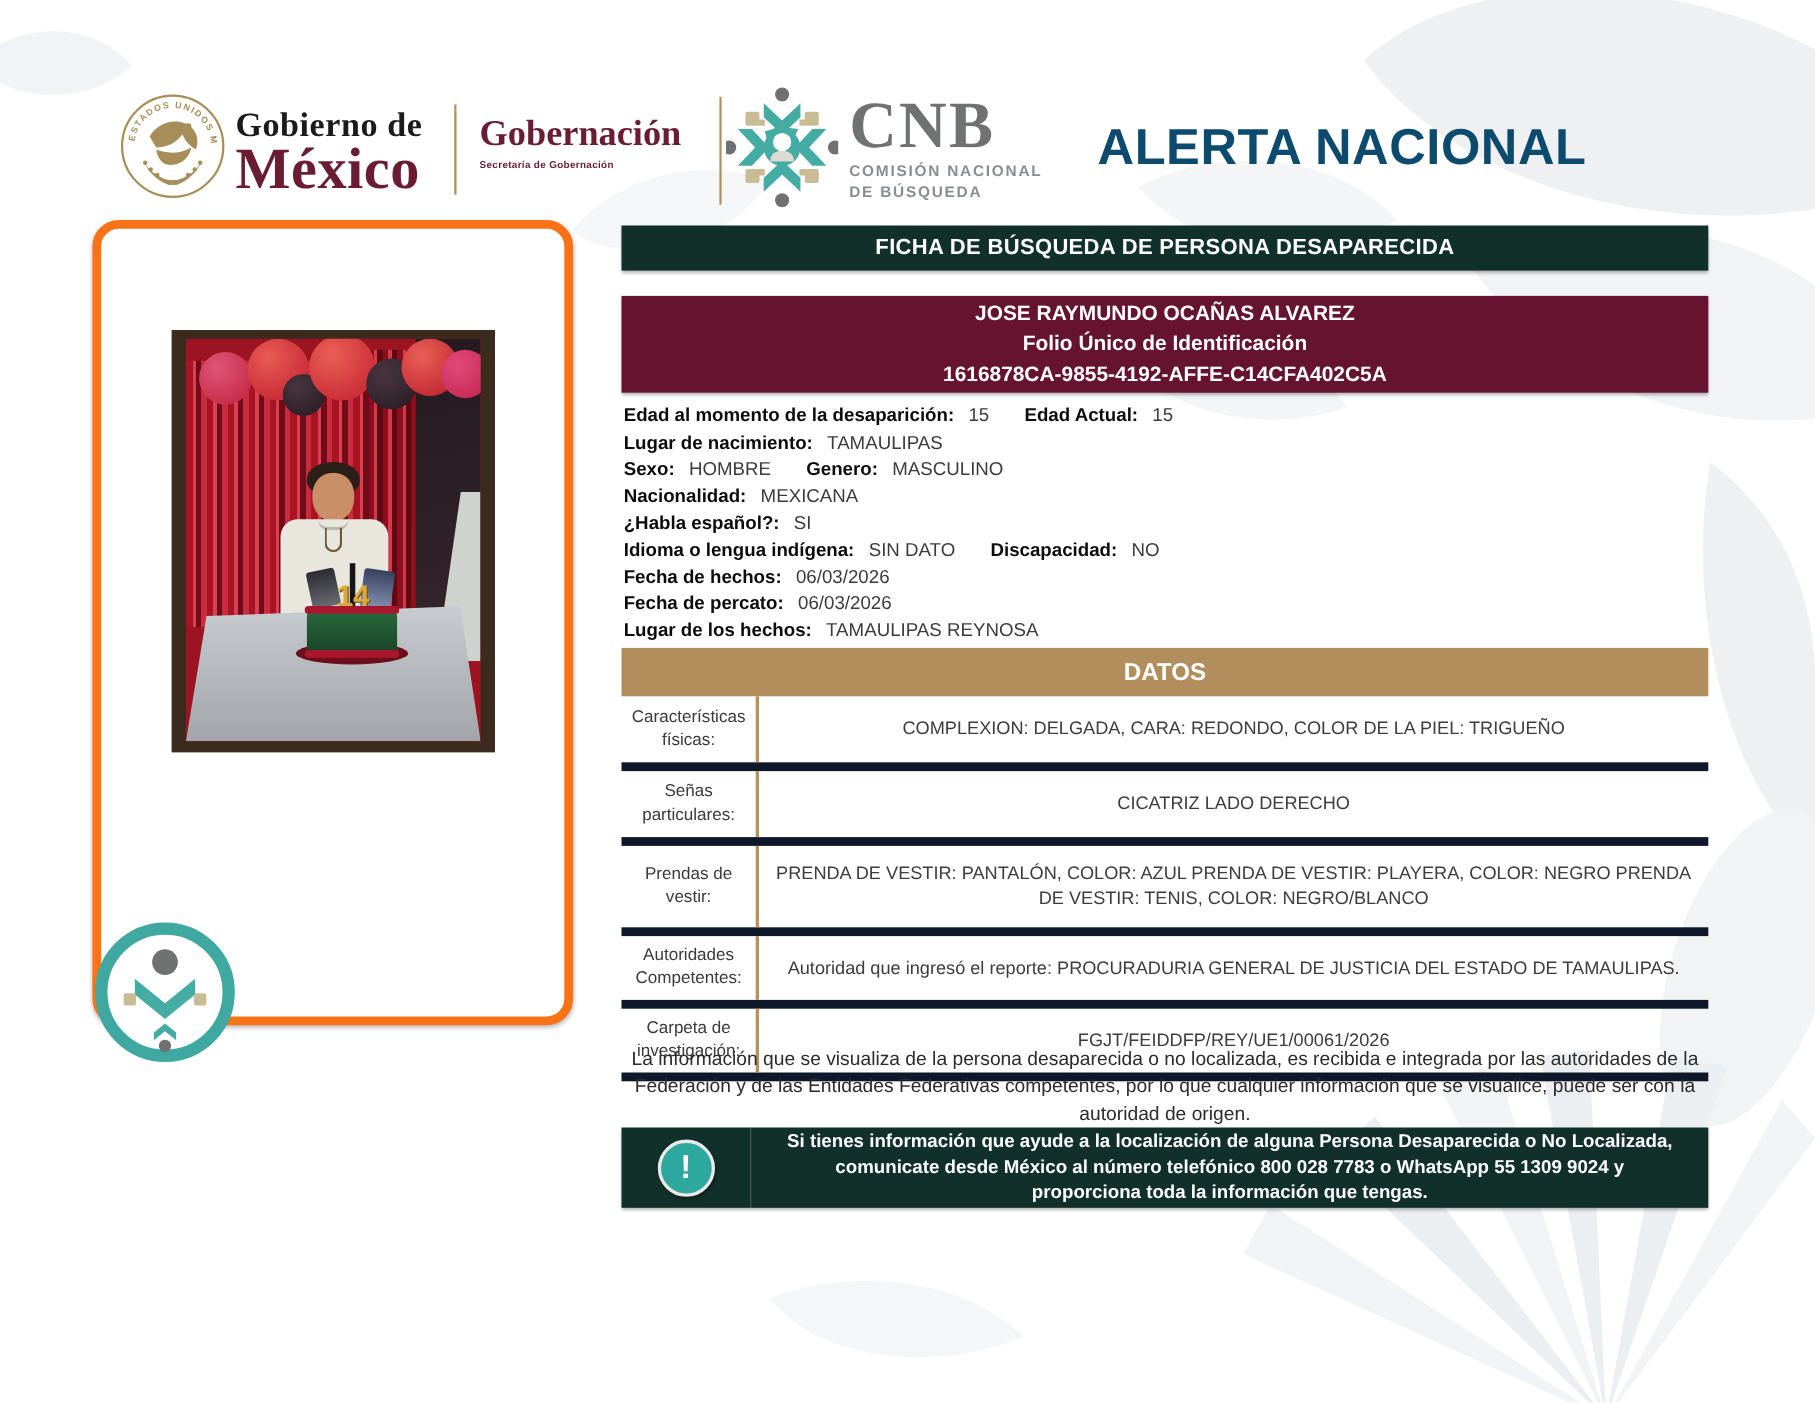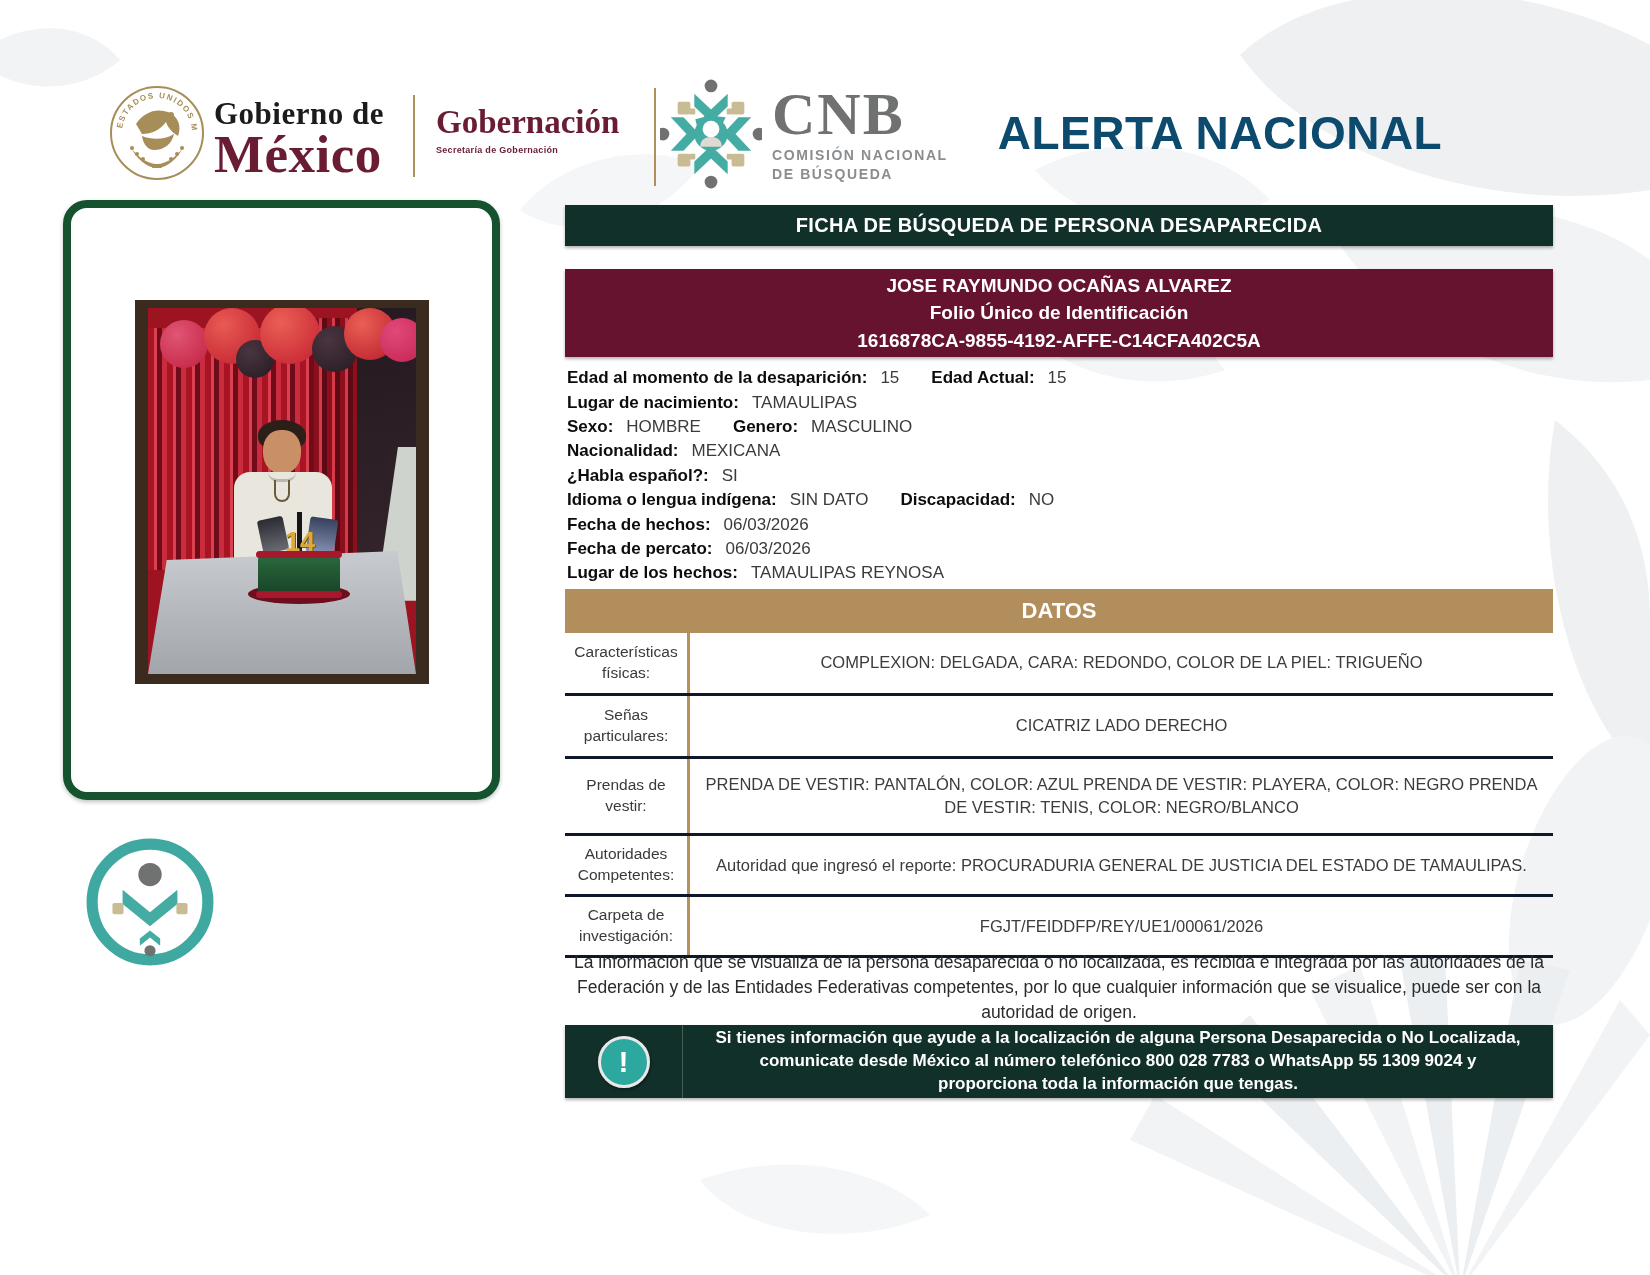--- a/index.html
+++ b/index.html
@@ -24,22 +24,22 @@
   #segob-title { font-family:"Liberation Serif", serif; font-weight:bold; font-size:33px; color:#691C32; }
   #segob-sub { font-size:9px; font-weight:bold; color:#691C32; margin-top:4px; letter-spacing:.3px; }
   #cnb-icon { left:660px; top:76px; width:102px; height:120px; }
   #cnb-text { left:772px; top:84px; }
   #cnb-acronym { font-family:"Liberation Serif", serif; font-weight:bold; font-size:60px; color:#6F7271; letter-spacing:2px; line-height:1; }
   .cnb-org { font-size:14px; font-weight:bold; color:#8A8D8F; letter-spacing:1.6px; margin-top:3px; }
   #page-title { left:950px; top:106px; width:540px; text-align:center;
     font-size:46px; font-weight:bold; color:#0c4a6e; letter-spacing:.5px; }
 
   
-  #photo-card { left:63px; top:200px; width:437px; height:600px; background:#fff;
-    border:8px solid #14532d; border-radius:24px; box-shadow:0 2px 4px rgba(0,0,0,.25); }
+  #photo-card { left:84px; top:200px; width:437px; height:732px; background:#fff;
+    border:8px solid #f97316; border-radius:24px; box-shadow:0 2px 4px rgba(0,0,0,.25); }
   #photo { position:absolute; left:64px; top:92px; width:294px; height:384px; background:#3A2B1E; overflow:hidden; }
   #photo-print { position:absolute; left:13px; top:8px; width:268px; height:366px; background:#9c1322; overflow:hidden; }
   .curtain { position:absolute; left:0; top:20px; width:78%; height:66%;
     background:repeating-linear-gradient(90deg,#a81424 0 6px,#d94050 6px 9px,#700c19 9px 14px,#c92c3c 14px 19px); }
   .curtain2 { position:absolute; left:62%; top:10px; width:30%; height:68%;
     background:repeating-linear-gradient(90deg,#8c0f1e 0 5px,#d43a4a 5px 8px,#5e0a14 8px 13px); }
   .dark-drape { position:absolute; right:0; top:0; width:22%; height:75%; background:linear-gradient(170deg,#241a20,#35242c); }
   .wall-light { position:absolute; right:0; top:38%; width:15%; height:42%; background:#cfd3cd;
     clip-path:polygon(100% 0,100% 100%,0 100%,55% 0); }
   .balloon { position:absolute; border-radius:50%; }
@@ -75,21 +75,21 @@
     align-items:center; justify-content:center; gap:2px; }
   #name-banner div { font-size:19px; font-weight:bold; line-height:1.35; }
   #fields { position:absolute; left:2px; top:366px; width:986px; }
   .field-line { height:24.4px; display:flex; align-items:center; font-size:17px; }
   .f-label { font-weight:bold; color:#0c0c0c; }
   .f-value { color:#3b3b3b; margin-left:13px; }
   .f-label2 { font-weight:bold; color:#0c0c0c; margin-left:32px; }
   #datos-banner { top:589px; height:44px; background:#B38E5D; font-size:22px; font-weight:bold;
     display:flex; align-items:center; justify-content:center; box-shadow:none; }
   #datos-table { position:absolute; left:0; top:633px; width:988px; }
-  .t-row { display:flex; border-bottom:3px solid #0f172a; }
+  .t-row { display:flex; border-bottom:8px solid #0f172a; }
   .t-label { flex:0 0 125px; border-right:3px solid #B8905A; display:flex; align-items:center;
     justify-content:center; text-align:center; font-size:15.5px; color:#3a3a3a; line-height:1.35; padding:6px 4px; }
   .t-value { flex:1; display:flex; align-items:center; justify-content:center; text-align:center;
     font-size:16.5px; color:#3c3c3c; line-height:1.4; padding:14px 14px; min-height:58px; }
   .r-tall .t-value { min-height:60px; }
   #disclaimer { position:absolute; left:0; top:950px; width:988px; text-align:center;
     font-size:17.5px; color:#2b2b2b; line-height:1.42; }
   #footer-banner { top:1025px; height:73px; background:#12302A; display:flex; align-items:stretch;
     text-align:left; }
   #footer-icon-box { flex:0 0 118px; display:flex; align-items:center; justify-content:center;

